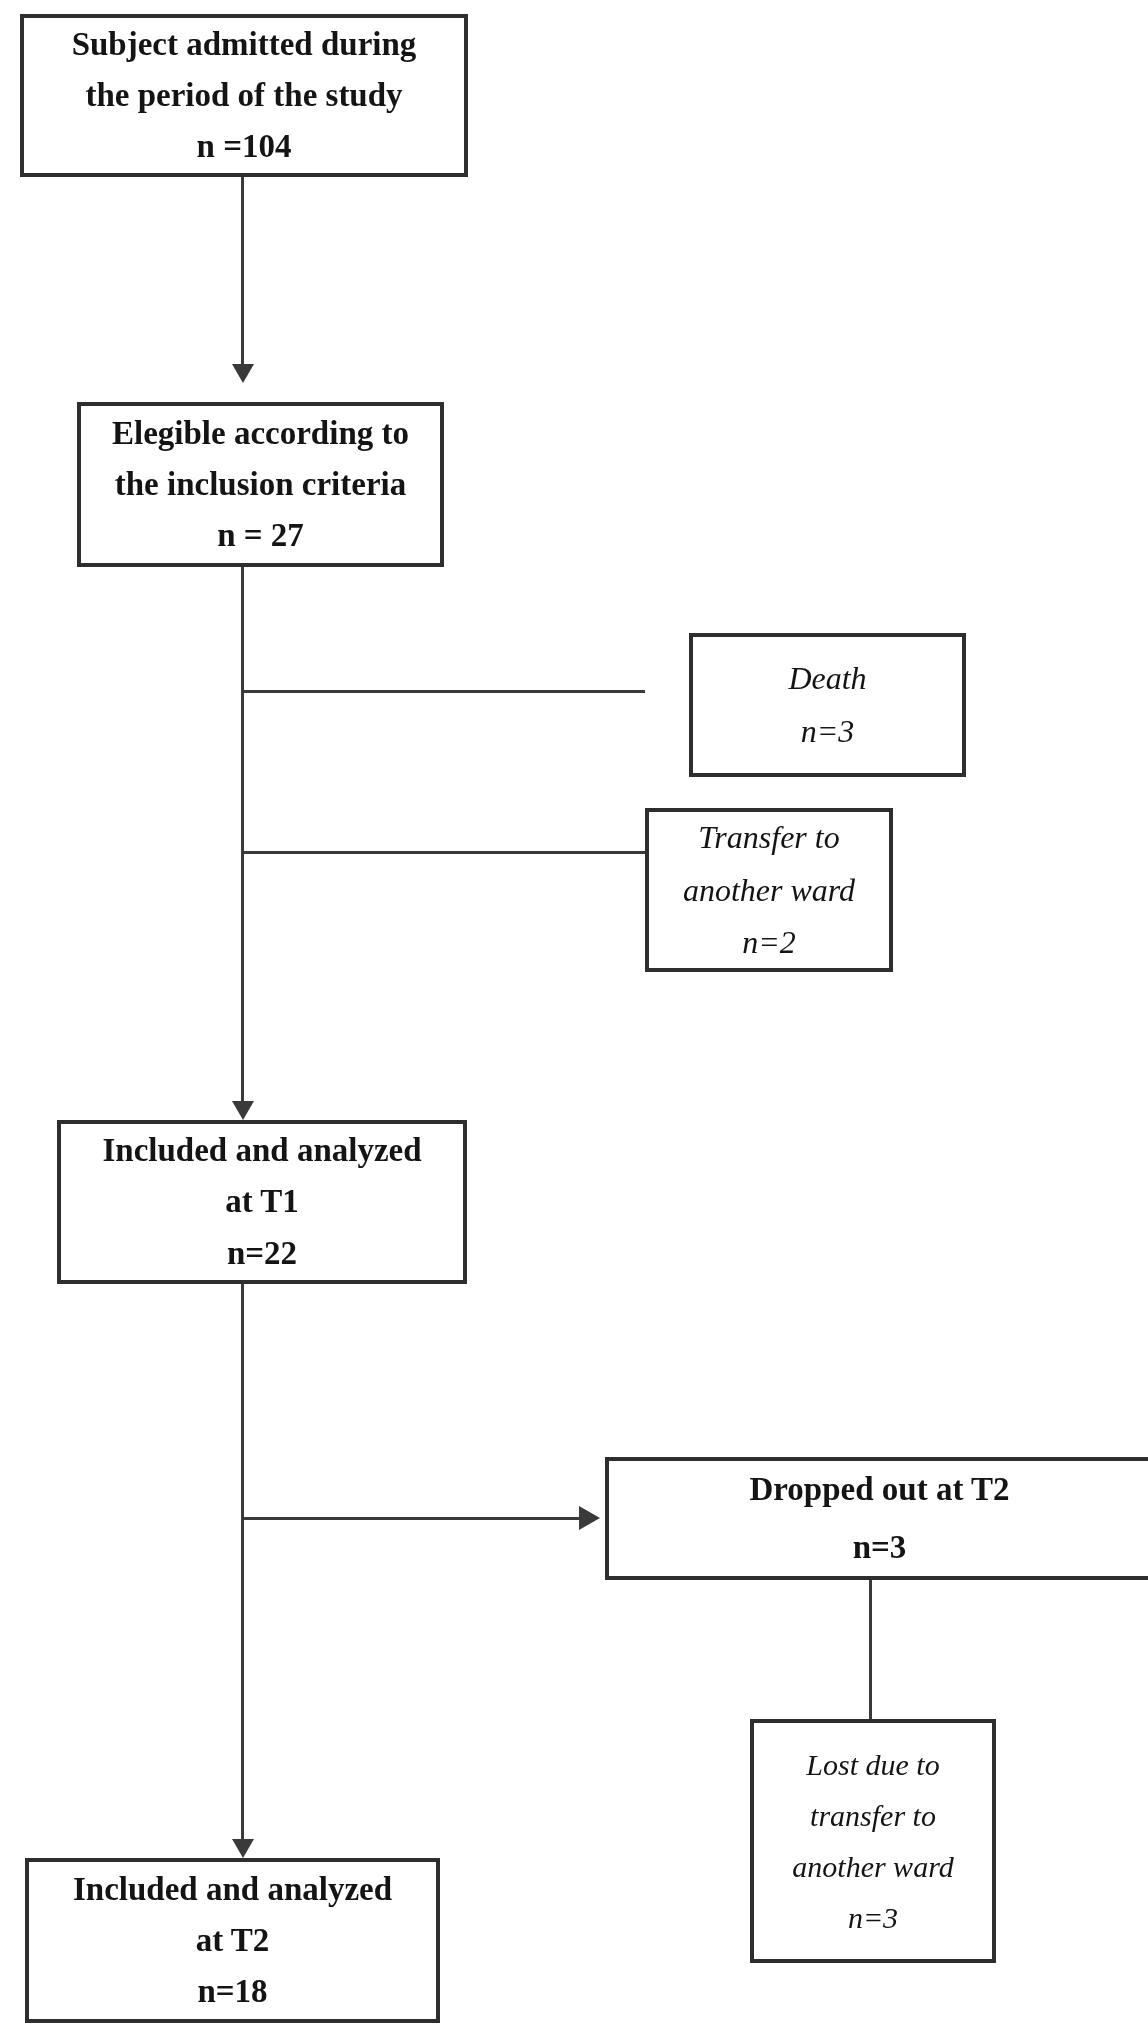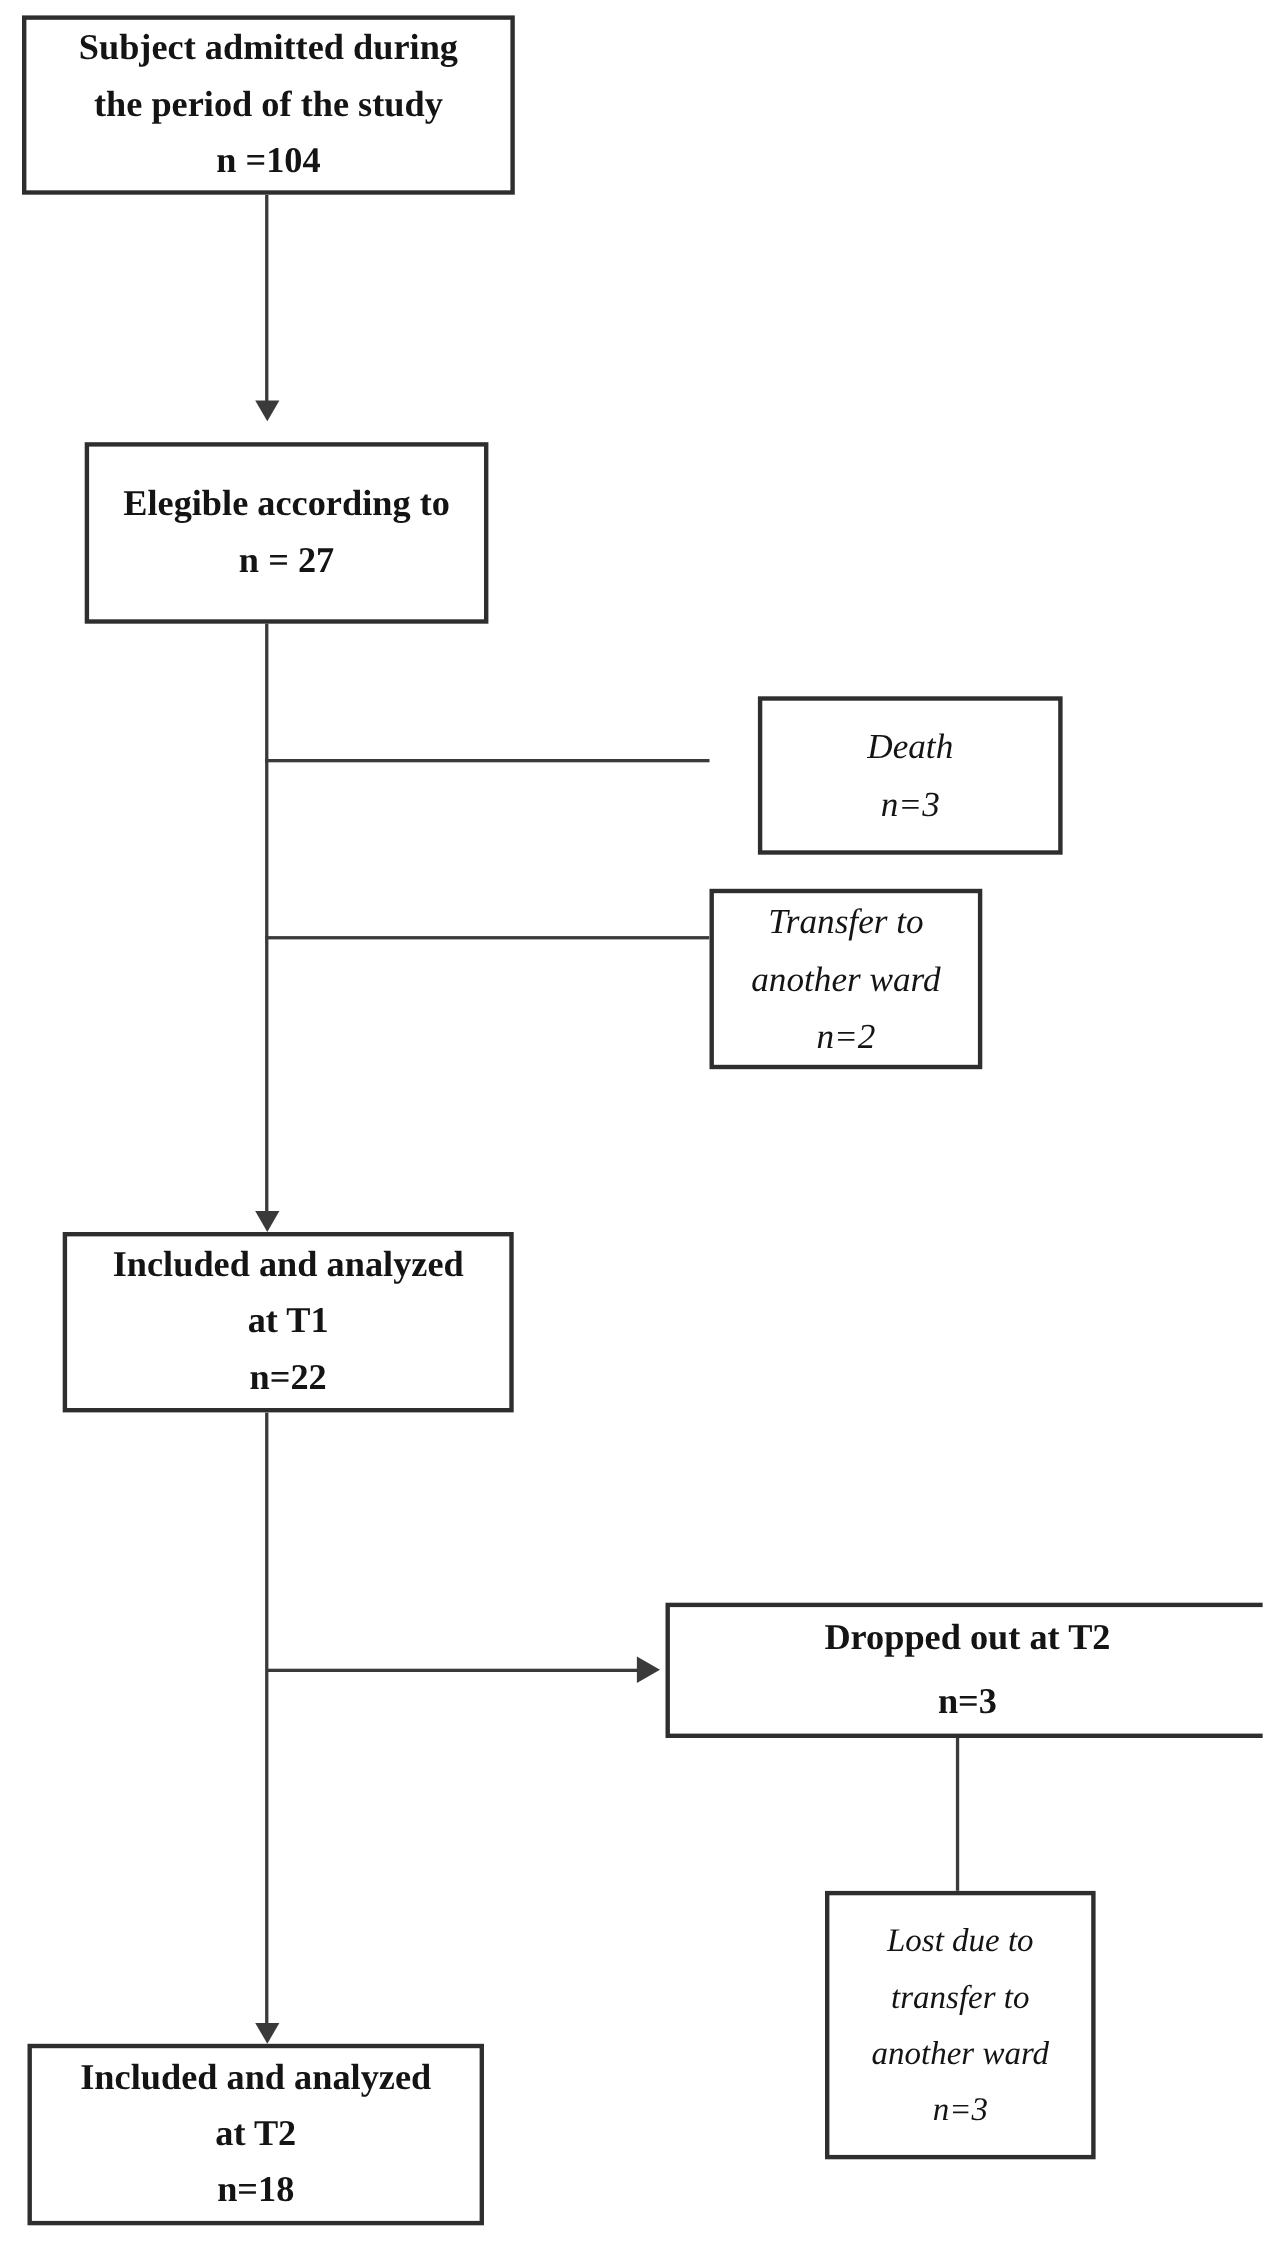--- a/index.html
+++ b/index.html
@@ -96,20 +96,21 @@
   <div class="vline conn-vlost"></div>
 
   <div class="node node-admitted bold">
     <span class="line">Subject admitted during</span>
     <span class="line">the period of the study</span>
     <span class="line">n =104</span>
   </div>
 
   <div class="node node-eligible bold">
     <span class="line">Elegible according to</span>
+    <span class="line">the inclusion criteria</span>
     <span class="line">n = 27</span>
   </div>
 
   <div class="node node-death italic">
     <span class="line">Death</span>
     <span class="line">n=3</span>
   </div>
 
   <div class="node node-transfer italic">
     <span class="line">Transfer to</span>

